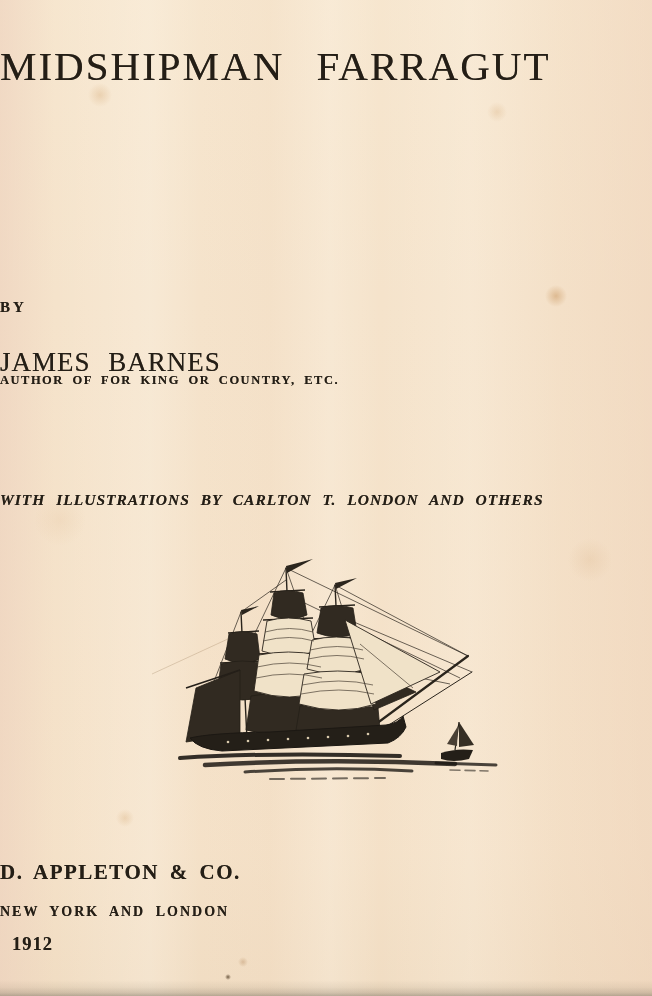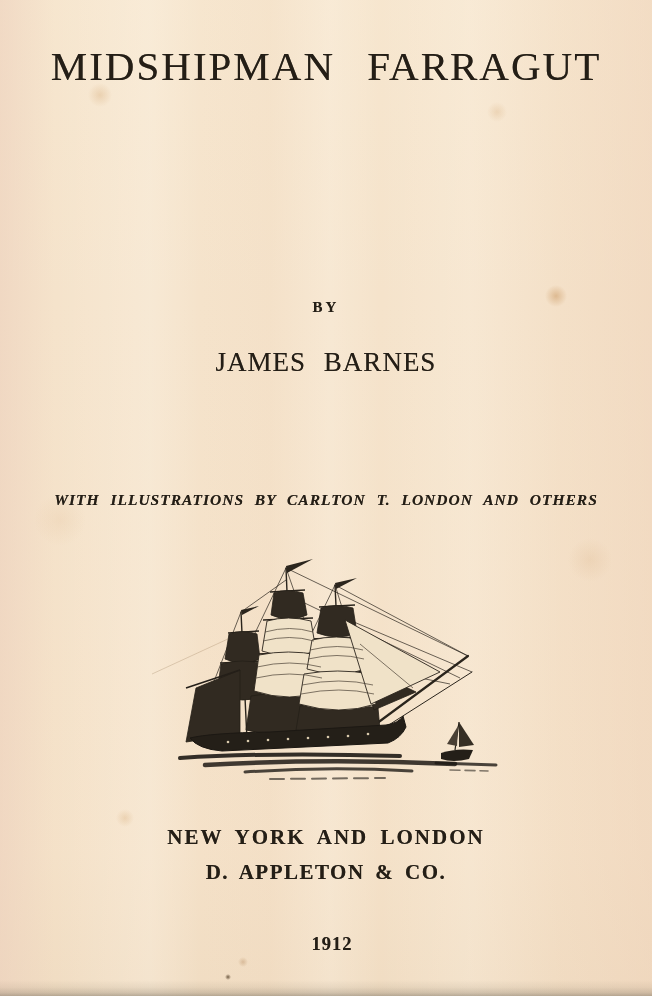--- a/index.html
+++ b/index.html
@@ -50,21 +50,21 @@
     background: linear-gradient(180deg,
       rgba(120,105,85,0) 0%,
       rgba(130,115,92,0.10) 45%,
       rgba(120,108,90,0.28) 80%,
       rgba(108,100,86,0.45) 100%);
   }
 
   .txt {
     position: absolute;
     left: 0; width: 100%;
-    text-align: center;
+    text-align: left;
     color: #241e16;
     text-shadow: 0 0 0.6px rgba(36,30,22,0.65);
     white-space: nowrap;
   }
 
   .book-title {
     top: 42px;
     font-size: 41px;
     letter-spacing: 2px;
     word-spacing: 20px;
@@ -102,33 +102,34 @@
   }
 
   .ship-wrap {
     position: absolute;
     top: 552px;
     left: 150px;
     width: 352px;
     height: 248px;
   }
 
-  .imprint-cities   { top: 825px; font-size: 21px; font-weight: bold; letter-spacing: 2px; word-spacing: 5px; }
+  .imprint-cities   { top: 904px; font-size: 14px; font-weight: bold; letter-spacing: 2px; word-spacing: 5px; }
   .imprint-pub      { top: 860px; font-size: 21px; font-weight: bold; letter-spacing: 1.5px; word-spacing: 4px; }
   .imprint-year     { top: 934px; font-size: 18.5px; font-weight: bold; letter-spacing: 1px; padding-left: 12px; }
 </style>
 </head>
 <body>
 
 <div class="page">
 
   <div class="txt book-title">MIDSHIPMAN FARRAGUT</div>
 
   <div class="txt byline-label">BY</div>
   <div class="txt author-name">JAMES BARNES</div>
+  <div class="txt author-credit">AUTHOR OF FOR KING OR COUNTRY, ETC.</div>
 
   <div class="txt illus-credit">WITH ILLUSTRATIONS BY CARLTON T. LONDON AND OTHERS</div>
 
   <div class="ship-wrap">
     <svg viewBox="0 0 352 248" width="352" height="248">
 
       <line x1="2" y1="122" x2="80" y2="86" stroke="rgba(130,95,60,0.30)" stroke-width="0.8"></line>
 
       <g stroke="#2a241c" fill="none" stroke-width="1.4" stroke-linecap="round">
 

